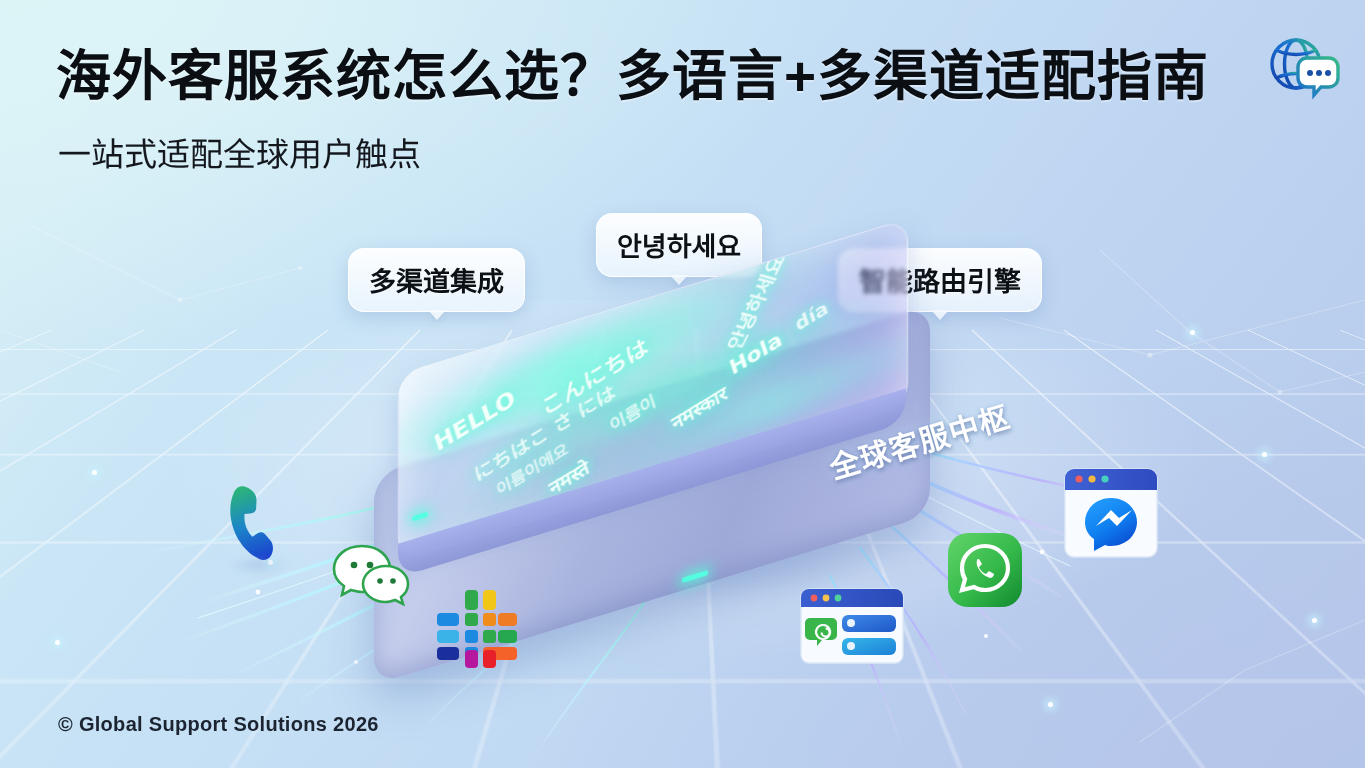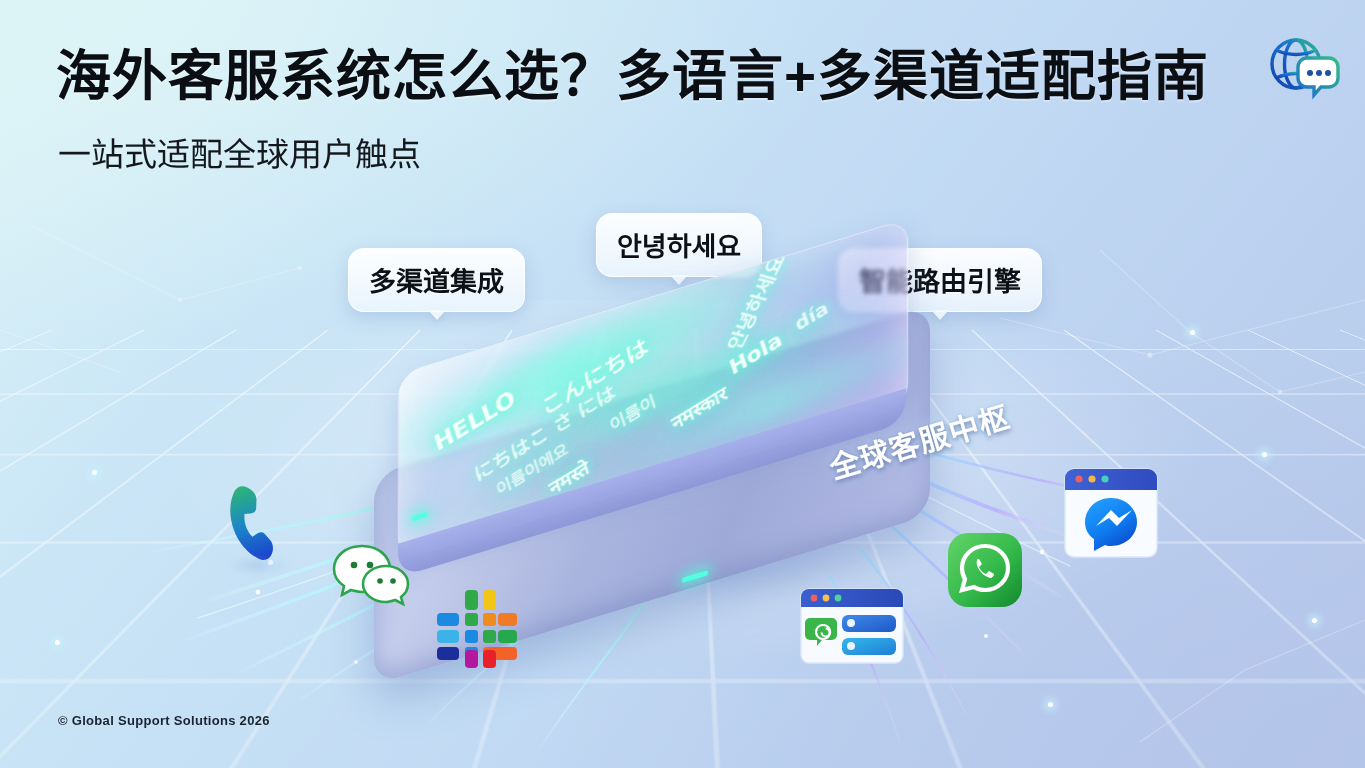--- a/index.html
+++ b/index.html
@@ -48,21 +48,21 @@
     font-size:55px;font-weight:700;letter-spacing:1px;color:#0b0f14;
     white-space:nowrap;line-height:1.05;
     text-shadow:0 2px 0 rgba(255,255,255,.35);
   }
   .subtitle{
     position:absolute;left:58px;top:128px;
     font-size:33px;font-weight:500;color:#14181e;white-space:nowrap;
   }
   .footer{
     position:absolute;left:58px;top:713px;
-    font-size:13px;font-weight:600;color:#1b2430;letter-spacing:.3px;
+    font-size:20px;font-weight:600;color:#1b2430;letter-spacing:.3px;
   }
 
   
   .brandlogo{position:absolute;right:22px;top:32px;width:80px;height:72px;}
 
   
   .pill{
     position:absolute;
     background:linear-gradient(180deg, rgba(255,255,255,.94), rgba(240,248,255,.80));
     border:1px solid rgba(255,255,255,.9);

